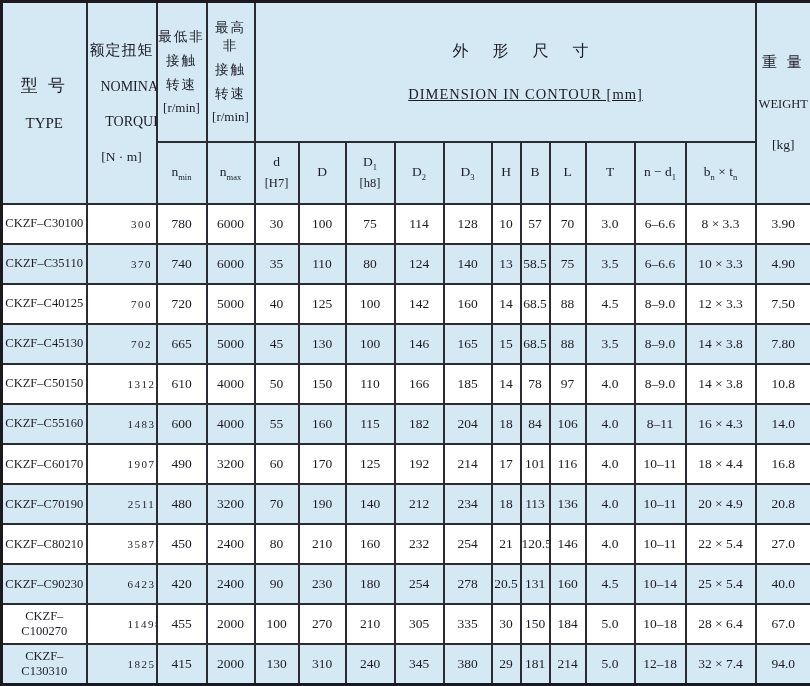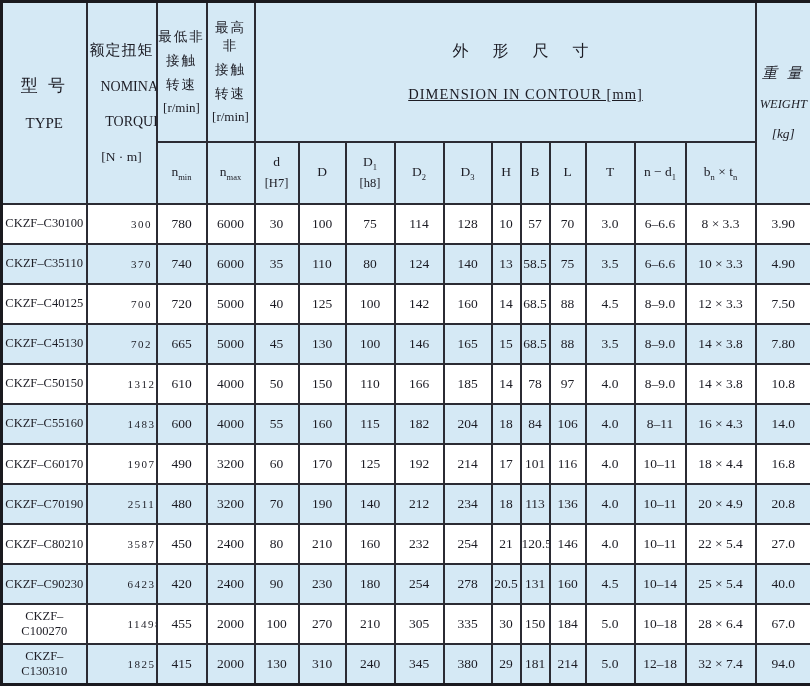--- a/index.html
+++ b/index.html
@@ -53,21 +53,21 @@
   .torque-cell .unit { font-size: 13.5px; }
 
   .speed-cell { gap: 6px; }
   .speed-cell .zh { font-size: 13.5px; letter-spacing: 2px; }
   .speed-cell .unit { font-size: 13px; letter-spacing: 0; }
 
   .dim-cell { gap: 24px; padding-left: 41px; }
   .dim-cell .zh { font-size: 16px; letter-spacing: 10px; }
   .dim-cell .en { font-size: 14.5px; letter-spacing: 1px; text-decoration: underline; }
 
-  .weight-cell { gap: 14px; font-style: italic; }
+  .weight-cell { gap: 25px; }
   .weight-cell .zh { font-size: 15px; letter-spacing: 3px; }
   .weight-cell .en { font-size: 12.5px; }
   .weight-cell .unit { font-size: 13.5px; }
 
   .hrow2 th { font-size: 13.5px; }
   .hrow2 sub { font-size: 8.5px; line-height: 0; }
   .dimline { line-height: 1.2; }
   .dimline2 { font-size: 12.5px; line-height: 1.2; margin-top: 6px; }
 
   tbody td { font-size: 13.5px; }

